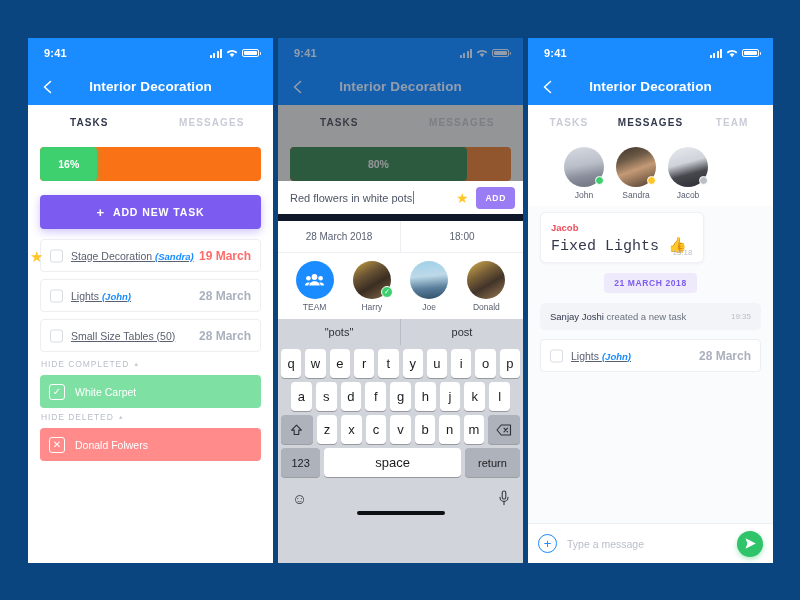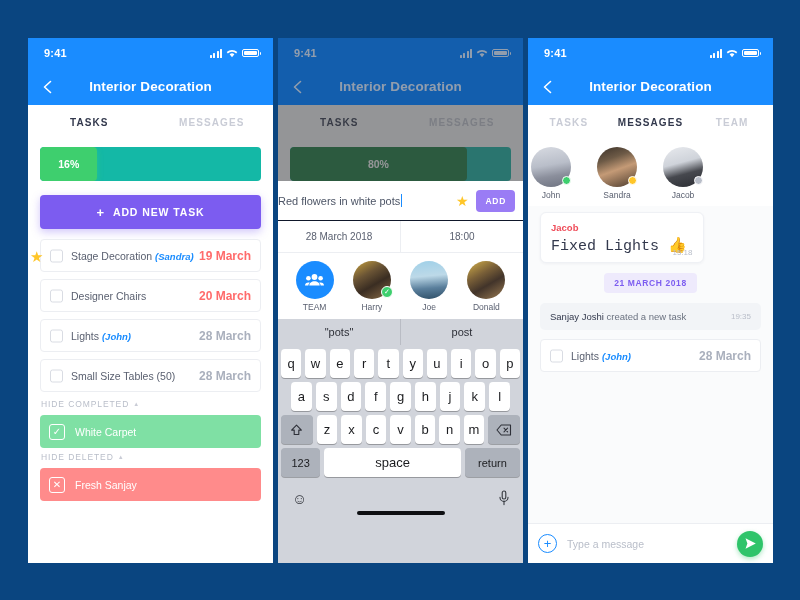--- a/index.html
+++ b/index.html
@@ -84,21 +84,21 @@
   .tab {
     font-size: 10px; font-weight: bold; letter-spacing: 1.1px;
     color: #c9ccd6; text-align: center; flex: 1;
   }
   .tab.active { color: #33394d; }
   .tabs.three .tab { flex: 1; }
 
   
   .progwrap { padding: 8px 12px 0 12px; flex: none; }
   .progtrack {
-    height: 34px; background: #14b8a6; border-radius: 4px;
+    height: 34px; background: #f97316; border-radius: 4px;
     position: relative; overflow: hidden;
   }
   .progfill {
     height: 100%; background: #3ecf6e; border-radius: 4px;
     display: flex; align-items: center; justify-content: center;
     color: #fff; font-size: 10.5px; font-weight: bold;
     box-shadow: 0 2px 6px rgba(62,207,110,0.45);
   }
 
   
@@ -122,21 +122,21 @@
     padding: 0 9px 0 30px;
   }
   .star {
     position: absolute; left: -11px; top: 50%; transform: translateY(-50%);
     color: #ffc629; font-size: 15px; line-height: 1;
   }
   .cbox {
     position: absolute; left: 9px; top: 50%; transform: translateY(-50%);
     width: 13px; height: 13px; border: 1px solid #d9dce3; border-radius: 2.5px;
   }
-  .tname { font-size: 10.5px; color: #5a6070; flex: 1; }
+  .tname { font-size: 10.5px; color: #5a6070; flex: 1; text-decoration: underline; }
   .tname em { font-style: italic; color: #1a8cff; font-weight: bold; font-size: 9.5px; }
   .tdate { font-size: 12px; color: #aab0bd; font-weight: bold; }
   .tdate.due { color: #ff6b6b; }
 
   .sechead {
     font-size: 8.5px; letter-spacing: 0.9px; color: #b9bec9;
     margin: 4px 0 6px 1px; display: flex; align-items: center; gap: 4px;
   }
   .caret { font-size: 6px; color: #c9ccd6; }
 
@@ -160,22 +160,22 @@
   }
   .navdim {
     position: absolute; left: 0; top: 0; width: 245px; height: 67px;
     background: rgba(12,38,74,0.45); pointer-events: none; z-index: 5;
   }
   #phone2 .progfill { background: #1a7c3d; box-shadow: none; }
 
   
   .composerow {
     height: 40px; display: flex; align-items: center;
-    padding: 0 8px 0 0; gap: 8px; background: #fff;
-    border-bottom: 1px solid #0f172a; flex: none; position: relative; z-index: 6;
+    padding: 0 8px 0 12px; gap: 8px; background: #fff;
+    border-bottom: 7px solid #0f172a; flex: none; position: relative; z-index: 6;
   }
   .composetxt { font-size: 11px; color: #4d5costop; color: #4d5566; flex: 1; position: relative; }
   .caret-bar {
     display: inline-block; width: 1px; height: 13px; background: #1a8cff;
     vertical-align: -2px; margin-left: 1px;
   }
   .cstar { color: #ffc629; font-size: 14px; line-height: 1; }
   .addsm {
     background: #9a7cf5; color: #fff; font-size: 8.5px; font-weight: bold;
     letter-spacing: 0.7px; border-radius: 4px; padding: 6px 9px;
@@ -248,21 +248,21 @@
     display: flex; align-items: center; justify-content: space-between;
     padding: 8px 14px 0 14px; height: 34px; font-size: 15px; color: #33363d;
   }
   .homebar {
     width: 88px; height: 4px; background: #0e0f12; border-radius: 2px;
     margin: 0 auto 7px auto;
   }
 
   
   .chatavatars {
-    display: flex; gap: 20px; padding: 8px 0 6px 0; flex: none; background: #fff;
+    display: flex; gap: 6px; padding: 8px 0 6px 33px; flex: none; background: #fff;
   }
   .chav { text-align: center; width: 46px; position: relative; }
   .chav .avcirc { width: 40px; height: 40px; }
   .dot {
     position: absolute; right: 3px; bottom: 15px; width: 9px; height: 9px;
     border-radius: 50%; border: 1.5px solid #fff; z-index: 2;
   }
   .dot.online { background: #3ecf6e; }
   .dot.away   { background: #ffc629; }
   .dot.offline{ background: #b9bec9; }
@@ -370,25 +370,20 @@
     </div>
     <div class="tasklist">
 
       <div class="taskrow">
         <span class="star">★</span>
         <span class="cbox"></span>
         <span class="tname"><span>Stage Decoration</span> <em>(Sandra)</em></span>
         <span class="tdate due">19 March</span>
       </div>
 
-      <div class="taskrow">
-        <span class="cbox"></span>
-        <span class="tname">Designer Chairs</span>
-        <span class="tdate due">20 March</span>
-      </div>
 
       <div class="taskrow">
         <span class="cbox"></span>
         <span class="tname"><span>Lights</span> <em>(John)</em></span>
         <span class="tdate">28 March</span>
       </div>
 
       <div class="taskrow">
         <span class="cbox"></span>
         <span class="tname">Small Size Tables (50)</span>
@@ -403,21 +398,21 @@
         <span class="pillbox">✓</span>
         <span class="pilltext">White Carpet</span>
       </div>
 
       <div class="sechead">
         <span>HIDE DELETED</span>
         <span class="caret">▲</span>
       </div>
       <div class="pillrow del">
         <span class="pillbox">✕</span>
-        <span class="pilltext">Fresh Sanjay</span>
+        <span class="pilltext">Donald Folwers</span>
       </div>
     </div>
   </div>
 
   <div class="phone" id="phone2">
     <div class="navdim"></div>
     <div class="dim"></div>
 
     <div class="statusbar">
       <span>9:41</span>

